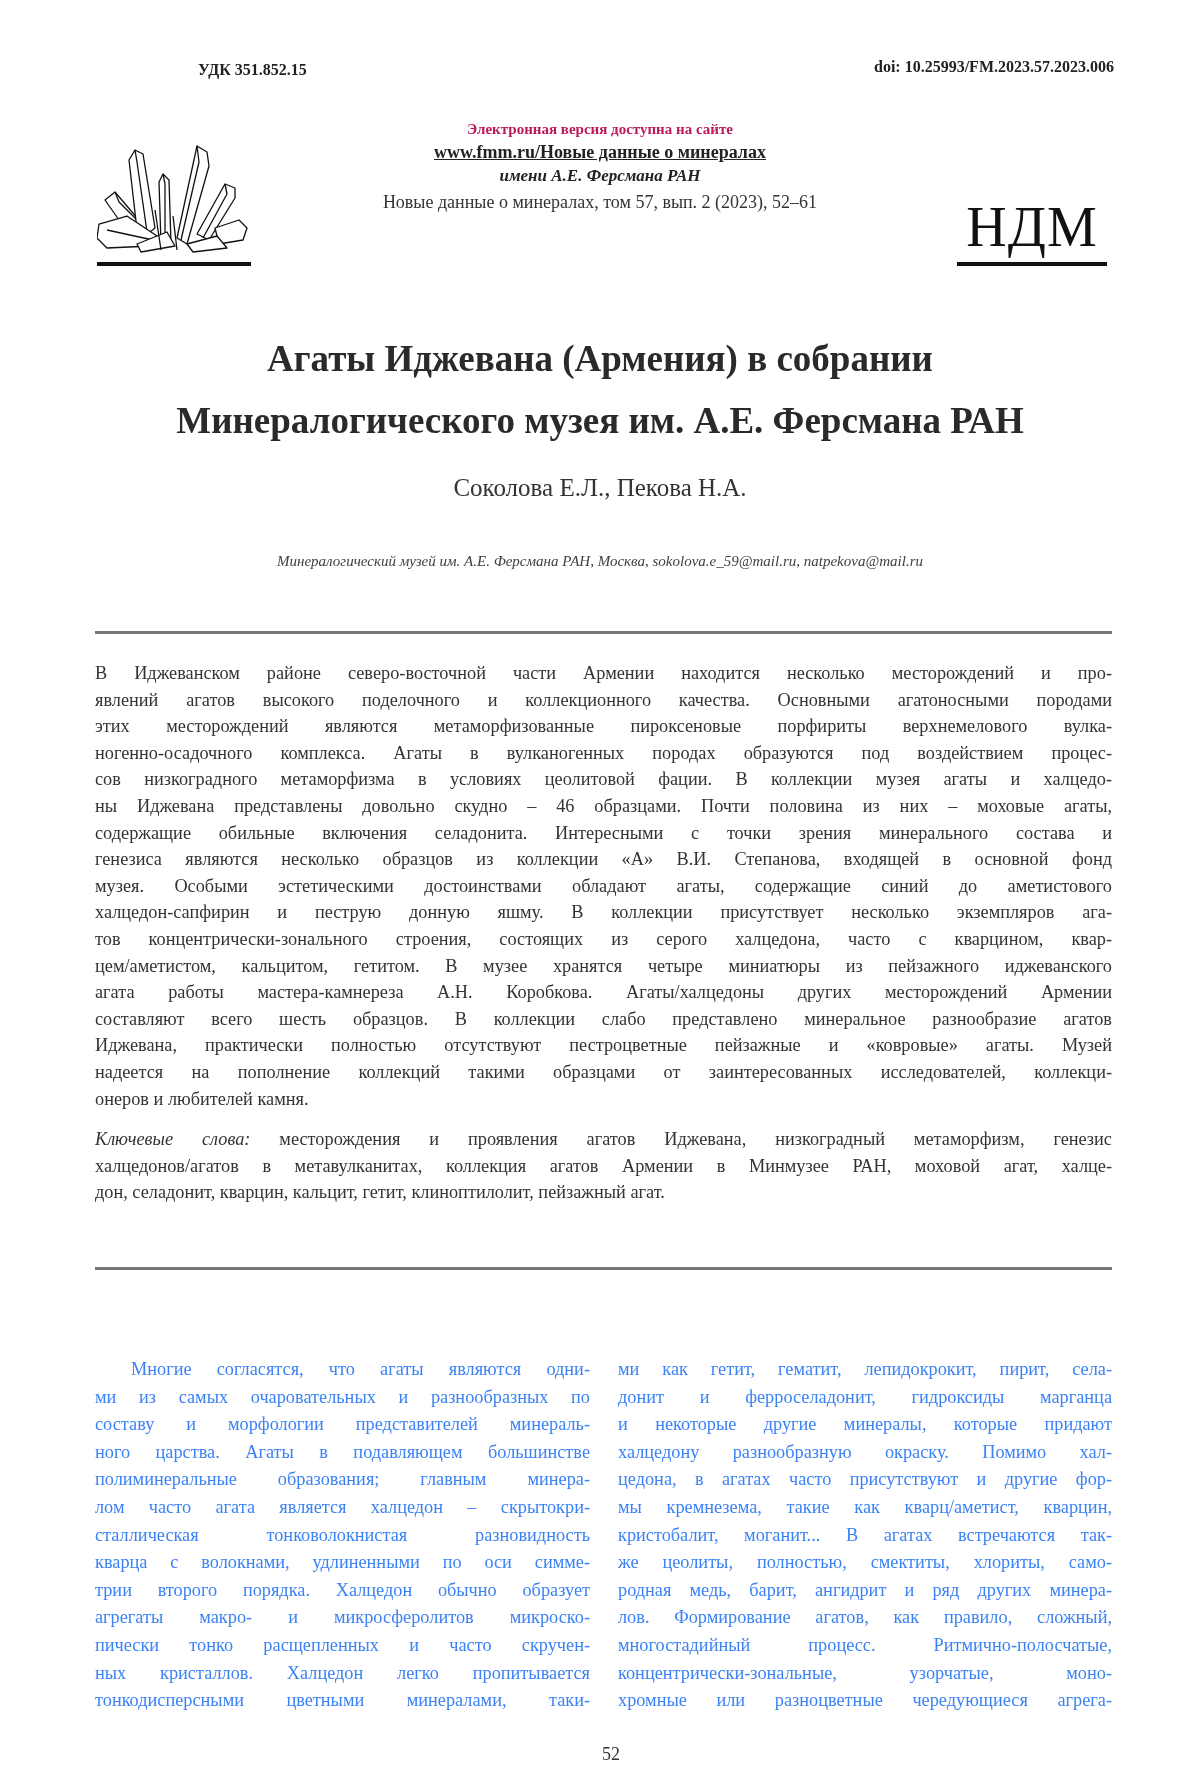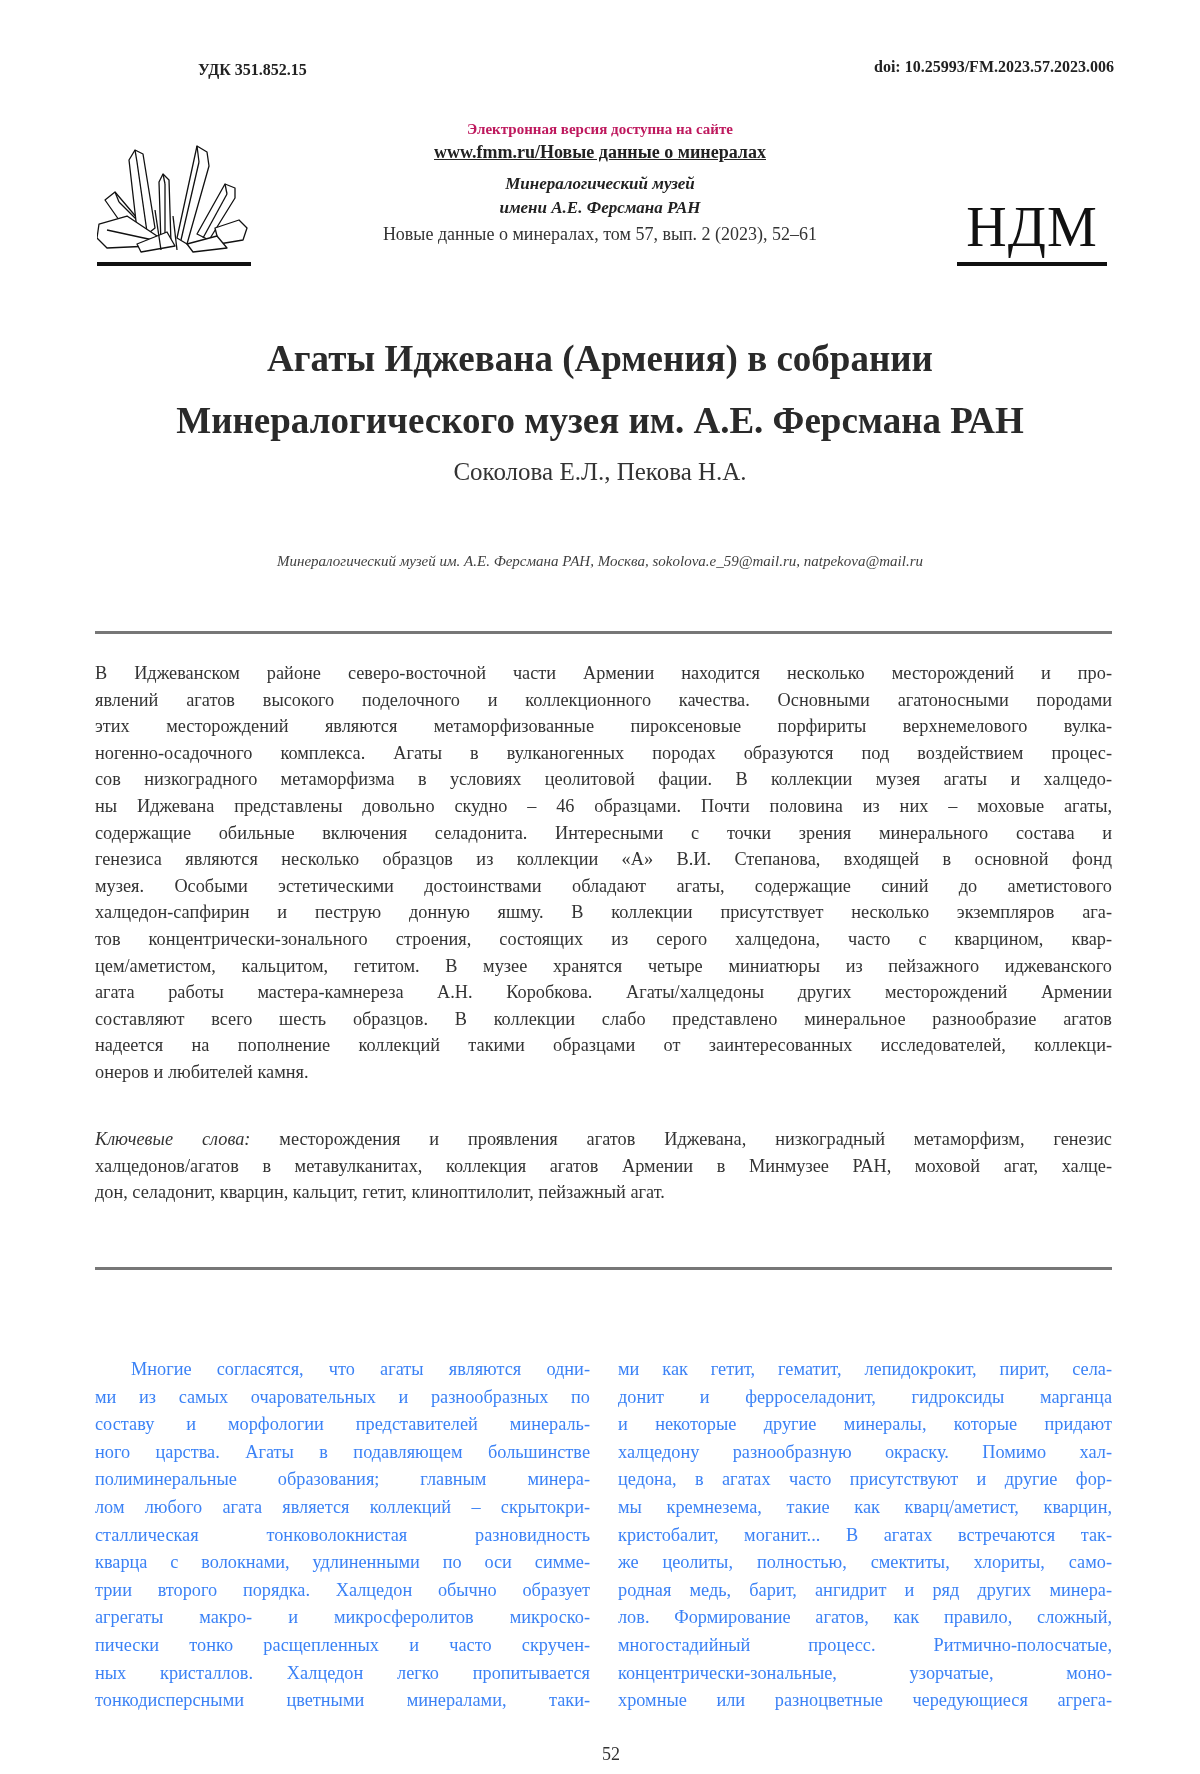--- a/index.html
+++ b/index.html
@@ -11,21 +11,21 @@
   .logo { left:97px; top:140px; width:154px; height:118px; }
   .logo-rule { left:97px; top:262px; width:154px; height:4px; background:#111; }
   .center-head { left:300px; width:600px; top:118px; text-align:center; }
   .center-head .l1 { font-size:15px; font-weight:bold; color:#be185d; line-height:22px; }
   .center-head .l2 { font-size:18px; font-weight:bold; color:#222; text-decoration:underline; line-height:24px; }
   .center-head .l3 { font-size:17px; font-style:italic; font-weight:bold; color:#222; line-height:24px; margin-top:8px; }
   .center-head .l4 { font-size:18px; color:#333; line-height:24px; margin-top:2px; }
   .ndm { left:957px; top:196px; width:150px; text-align:center; font-size:56px; color:#111; letter-spacing:1px; line-height:62px; }
   .ndm-rule { left:957px; top:262px; width:150px; height:4px; background:#111; }
   .title { left:60px; width:1080px; top:328px; text-align:center; font-size:37px; font-weight:bold; color:#2a2a2a; line-height:62px; }
-  .authors { left:0; width:1200px; top:458px; text-align:center; font-size:25px; color:#333; }
+  .authors { left:0; width:1200px; top:474px; text-align:center; font-size:25px; color:#333; }
   .affil { left:0; width:1200px; top:553px; text-align:center; font-size:15px; font-style:italic; color:#404040; }
   .rule { left:95px; width:1017px; height:3px; background:#777; }
   .abstract { left:95px; width:1017px; top:660px; font-size:18.3px; line-height:26.6px; text-align:justify; color:#333; hyphens:manual; }
   .keywords { left:95px; width:1017px; top:1126px; font-size:18.3px; line-height:26.6px; text-align:justify; color:#333; }
   .keywords .kw-label { font-style:italic; }
   .col { top:1318px; font-size:18.3px; line-height:27.6px; text-align:justify; color:#3b82f6;margin-top:38px; }
   .col1 { left:95px; width:495px; }
   .col2 { left:618px; width:494px; }
   .pagenum { left:11px; width:1200px; top:1700px; text-align:center; font-size:18px; color:#333;margin-top:44px; }
   .line { display:block; text-align:justify; text-align-last:justify; }
@@ -68,21 +68,20 @@
     <polygon points="90,104 120,96 130,108 96,112" fill="#fff"></polygon>
     <line x1="58" y1="70" x2="64" y2="110"></line>
     <line x1="76" y1="76" x2="80" y2="110"></line>
   </svg>
 </div>
 <div class="abs logo-rule"></div>
 
 <div class="abs center-head">
   <div class="l1">Электронная версия доступна на сайте</div>
   <div class="l2">www.fmm.ru/Новые данные о минералах</div>
-  <div class="l3">Минералогический музей</div>
   <div class="l3" style="margin-top:0">имени А.Е. Ферсмана РАН</div>
   <div class="l4">Новые данные о минералах, том 57, вып. 2 (2023), 52–61</div>
 </div>
 
 <div class="abs ndm">НДМ</div>
 <div class="abs ndm-rule"></div>
 
 <div class="abs title">
   <div>Агаты Иджевана (Армения) в собрании</div>
   <div>Минералогического музея им. А.Е. Ферсмана РАН</div>
@@ -100,39 +99,40 @@
   <span class="line">сов низкоградного метаморфизма в условиях цеолитовой фации. В коллекции музея агаты и халцедо-</span>
   <span class="line">ны Иджевана представлены довольно скудно – 46 образцами. Почти половина из них – моховые агаты,</span>
   <span class="line">содержащие обильные включения селадонита. Интересными с точки зрения минерального состава и</span>
   <span class="line">генезиса являются несколько образцов из коллекции «А» В.И. Степанова, входящей в основной фонд</span>
   <span class="line">музея. Особыми эстетическими достоинствами обладают агаты, содержащие синий до аметистового</span>
   <span class="line">халцедон-сапфирин и пеструю донную яшму. В коллекции присутствует несколько экземпляров ага-</span>
   <span class="line">тов концентрически-зонального строения, состоящих из серого халцедона, часто с кварцином, квар-</span>
   <span class="line">цем/аметистом, кальцитом, гетитом. В музее хранятся четыре миниатюры из пейзажного иджеванского</span>
   <span class="line">агата работы мастера-камнереза А.Н. Коробкова. Агаты/халцедоны других месторождений Армении</span>
   <span class="line">составляют всего шесть образцов. В коллекции слабо представлено минеральное разнообразие агатов</span>
+  <span class="line">Иджевана, практически полностью отсутствуют пестроцветные пейзажные и «ковровые» агаты. Музей</span>
   <span class="line">надеется на пополнение коллекций такими образцами от заинтересованных исследователей, коллекци-</span>
   <span class="line last">онеров и любителей камня.</span>
 </div>
 
 <div class="abs keywords">
   <span class="line"><span class="kw-label">Ключевые слова:</span><span> месторождения и проявления агатов Иджевана, низкоградный метаморфизм, генезис</span></span>
   <span class="line">халцедонов/агатов в метавулканитах, коллекция агатов Армении в Минмузее РАН, моховой агат, халце-</span>
   <span class="line last">дон, селадонит, кварцин, кальцит, гетит, клиноптилолит, пейзажный агат.</span>
 </div>
 
 <div class="abs rule" style="top:1267px"></div>
 
 <div class="abs col col1">
   <span class="line" style="padding-left:36px">Многие согласятся, что агаты являются одни-</span>
   <span class="line">ми из самых очаровательных и разнообразных по</span>
   <span class="line">составу и морфологии представителей минераль-</span>
   <span class="line">ного царства. Агаты в подавляющем большинстве</span>
   <span class="line">полиминеральные образования; главным минера-</span>
-  <span class="line">лом любого агата является коллекций – скрытокри-</span>
+  <span class="line">лом часто агата является халцедон – скрытокри-</span>
   <span class="line">сталлическая тонковолокнистая разновидность</span>
   <span class="line">кварца с волокнами, удлиненными по оси симме-</span>
   <span class="line">трии второго порядка. Халцедон обычно образует</span>
   <span class="line">агрегаты макро- и микросферолитов микроско-</span>
   <span class="line">пически тонко расщепленных и часто скручен-</span>
   <span class="line">ных кристаллов. Халцедон легко пропитывается</span>
   <span class="line">тонкодисперсными цветными минералами, таки-</span>
 </div>
 
 <div class="abs col col2">

